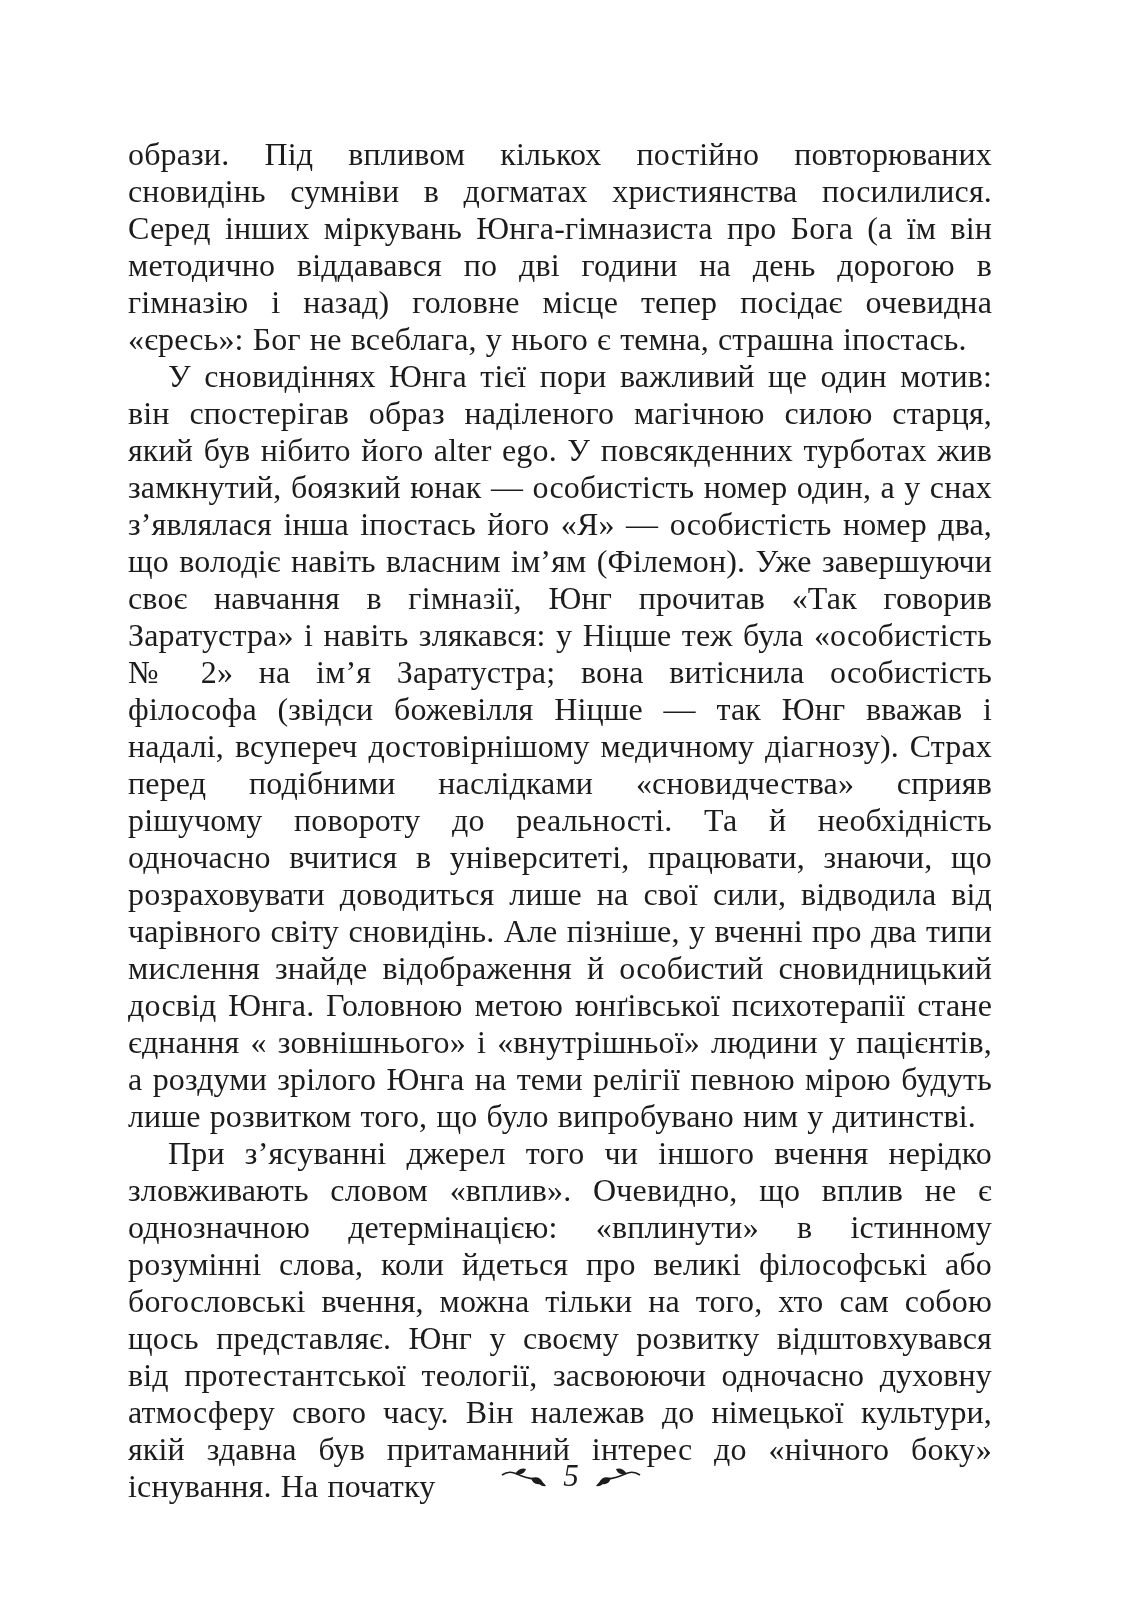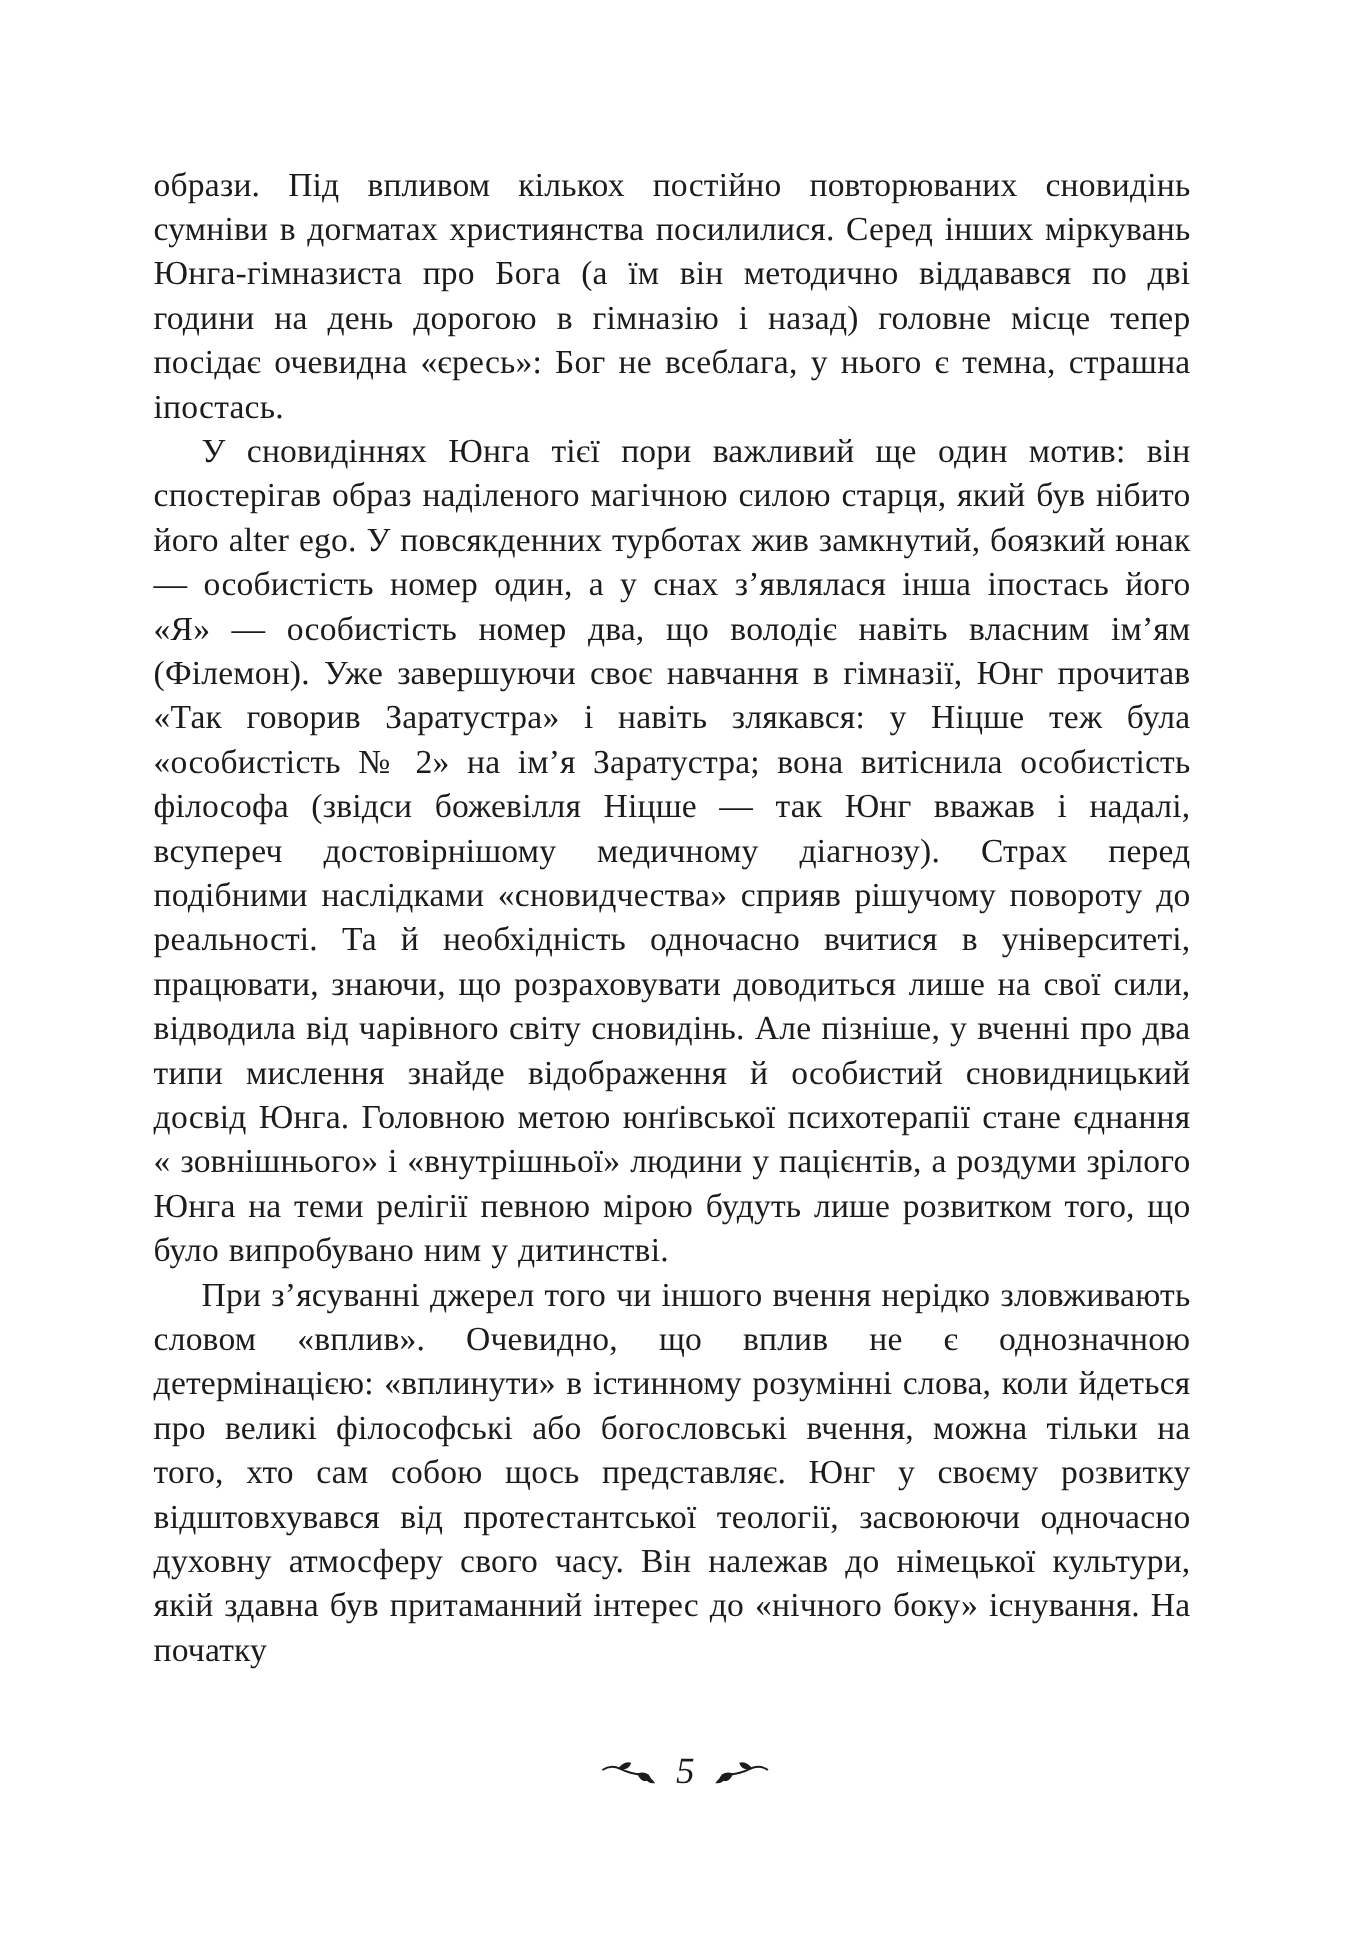--- a/index.html
+++ b/index.html
@@ -16,21 +16,21 @@
     background: #ffffff;
     font-family: "Liberation Serif", "DejaVu Serif", serif;
     color: #1c1c1c;
     overflow: hidden;
   }
   .text-block {
     position: absolute;
     left: 128px;
     top: 136px;
     width: 864px;
-    font-size: 28px;
+    font-size: 32px;
     line-height: 37px;
     text-align: justify;
     letter-spacing: 0.15px;
     word-spacing: 1px;
   }
   .para {
     margin: 0;
     text-indent: 40px;
   }
   .para.no-indent {

